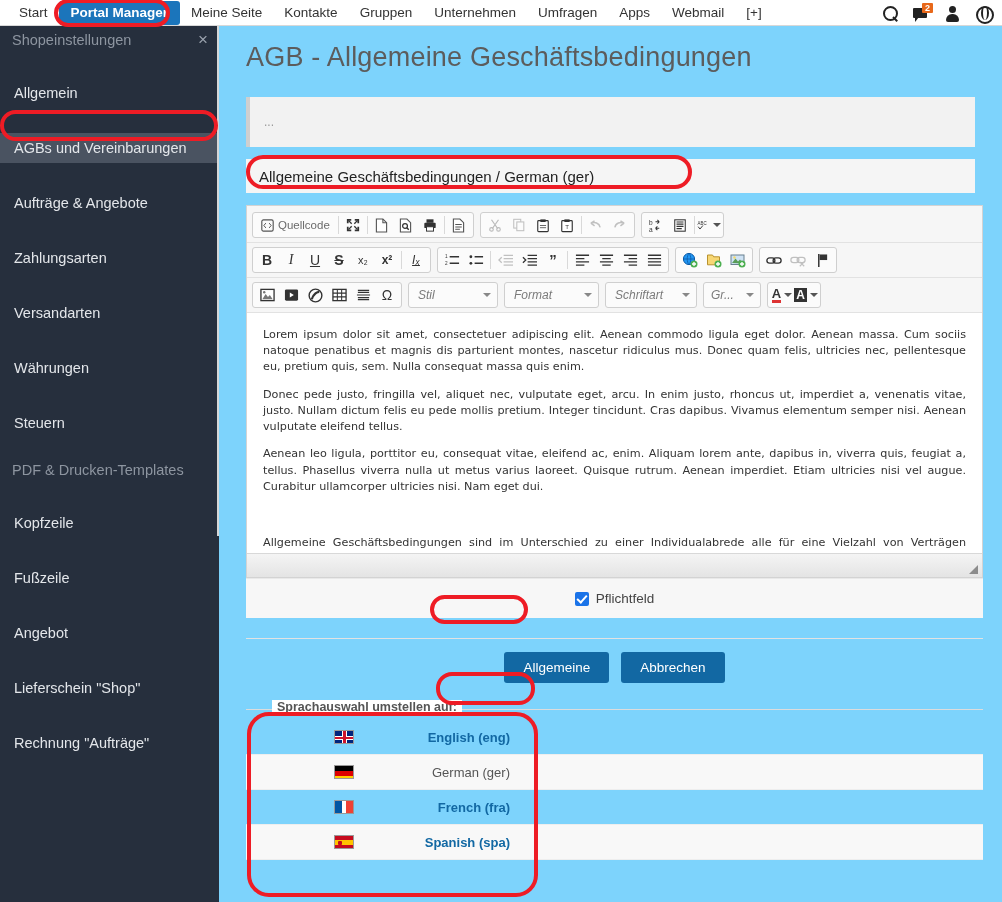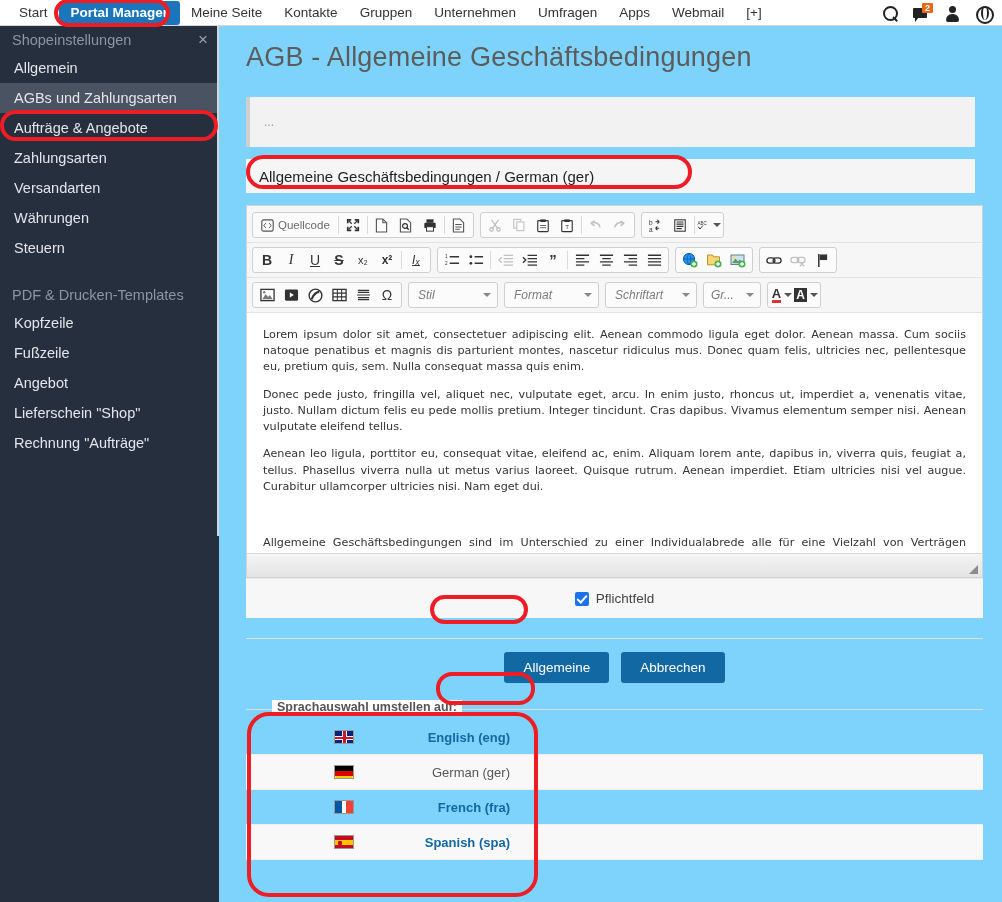--- a/index.html
+++ b/index.html
@@ -82,20 +82,21 @@
     position: absolute; right: 11px; top: 5px; font-size: 17px; color: #9aa2ad;
     cursor: pointer; line-height: 17px;
   }
   .side-group-title {
     font-size: 14.5px; color: #8d95a0; padding: 6px 0 5px 12px; 
   }
   .side-group-title.second { margin-top: 18px; }
   .side-item {
     font-size: 14.5px; color: #e3e6ea; padding: 7px 12px 7px 14px; cursor: pointer;
     white-space: nowrap;
+    margin-top: 25px;
   }
   .side-item.selected { background: #4a5361; }
 
   
   #main {
     position: absolute; left: 219px; top: 26px; width: 783px; height: 876px;
     background: #7dd3fc; overflow: hidden;
   }
   #page-title {
     font-size: 27px; color: #5c5c5c; font-weight: normal;
@@ -272,21 +273,21 @@
     <span class="nav-ico ico-user"></span>
     <span class="nav-ico ico-globe"></span>
   </div>
 </div>
 
 <div id="sidebar">
   <div id="sidebar-close">×</div>
   <div id="sidebar-groups">
       <div class="side-group-title">Shopeinstellungen</div>
       <div class="side-item">Allgemein</div>
-      <div class="side-item selected">AGBs und Zahlungsarten</div>
+      <div class="side-item selected">AGBs und Vereinbarungen</div>
       <div class="side-item">Aufträge &amp; Angebote</div>
       <div class="side-item">Zahlungsarten</div>
       <div class="side-item">Versandarten</div>
       <div class="side-item">Währungen</div>
       <div class="side-item">Steuern</div>
       <div class="side-group-title second">PDF &amp; Drucken-Templates</div>
       <div class="side-item">Kopfzeile</div>
       <div class="side-item">Fußzeile</div>
       <div class="side-item">Angebot</div>
       <div class="side-item">Lieferschein "Shop"</div>

